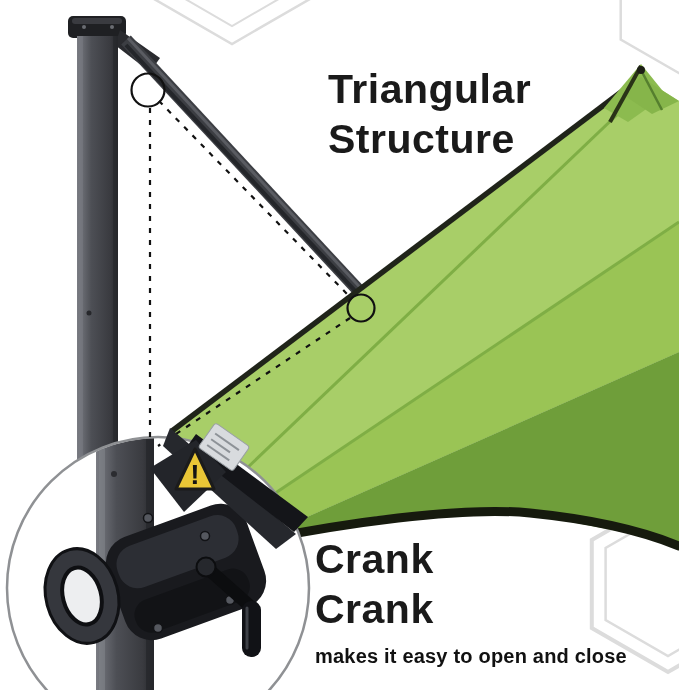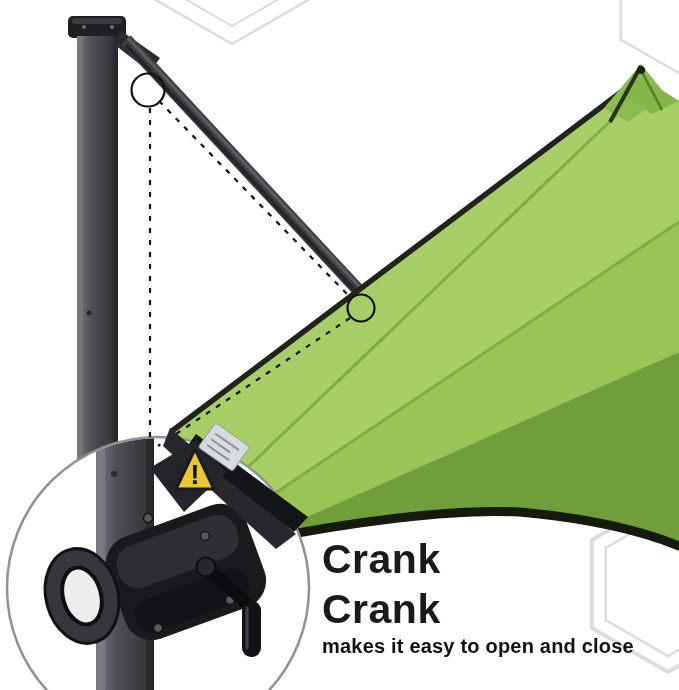--- a/index.html
+++ b/index.html
@@ -3,22 +3,22 @@
 <meta charset="utf-8">
 <style>
   html,body{margin:0;padding:0;background:#ffffff;}
   .stage{
     position:relative;width:679px;height:690px;background:#ffffff;
     overflow:hidden;font-family:"Liberation Sans", sans-serif;
   }
   .stage svg{position:absolute;left:0;top:0;}
   .caption{position:absolute;color:#1a1a1a;font-weight:800;line-height:1.22;letter-spacing:.5px;}
   .caption-top{left:328px;top:64px;font-size:41px;}
-  .caption-bottom{left:322px;top:534px;font-size:41px;}
-  .caption .subtitle{font-size:20px;font-weight:700;letter-spacing:.2px;margin-top:0;color:#111;}
+  .caption-bottom{left:315px;top:534px;font-size:41px;}
+  .caption .subtitle{font-size:20px;font-weight:700;letter-spacing:.2px;margin-top:10px;color:#111;}
 </style>
 </head>
 <body>
 
 <div class="stage">
 
   <svg width="679" height="690" viewBox="0 0 679 690">
     <defs>
       <linearGradient id="poleG" x1="0" y1="0" x2="1" y2="0">
         <stop offset="0" stop-color="#7a7c83"></stop>
@@ -120,20 +120,24 @@
         <rect x="203" y="432" width="42" height="30" rx="3" fill="#d8dbde" stroke="#9aa0a5" stroke-width="1"></rect>
         <line x1="209" y1="441" x2="238" y2="441" stroke="#8d9297" stroke-width="2"></line>
         <line x1="209" y1="448" x2="232" y2="448" stroke="#8d9297" stroke-width="2"></line>
         <line x1="209" y1="455" x2="236" y2="455" stroke="#8d9297" stroke-width="2"></line>
       </g>
       <path d="M195,449 L214,489 L176,489 Z" stroke="#1b1b1b" stroke-width="3" stroke-linejoin="round" fill="#e9c636"></path>
       <text x="195" y="484" font-size="28" font-weight="bold" fill="#141414" text-anchor="middle">!</text>
     </g>
   </svg>
 
+  <div class="caption caption-top">
+    <div>Triangular</div>
+    <div>Structure</div>
+  </div>
 
   <div class="caption caption-bottom">
     <div>Crank</div>
     <div>Crank</div>
     <div class="subtitle">makes it easy to open and close</div>
   </div>
 
 </div>
 
 </body></html>

